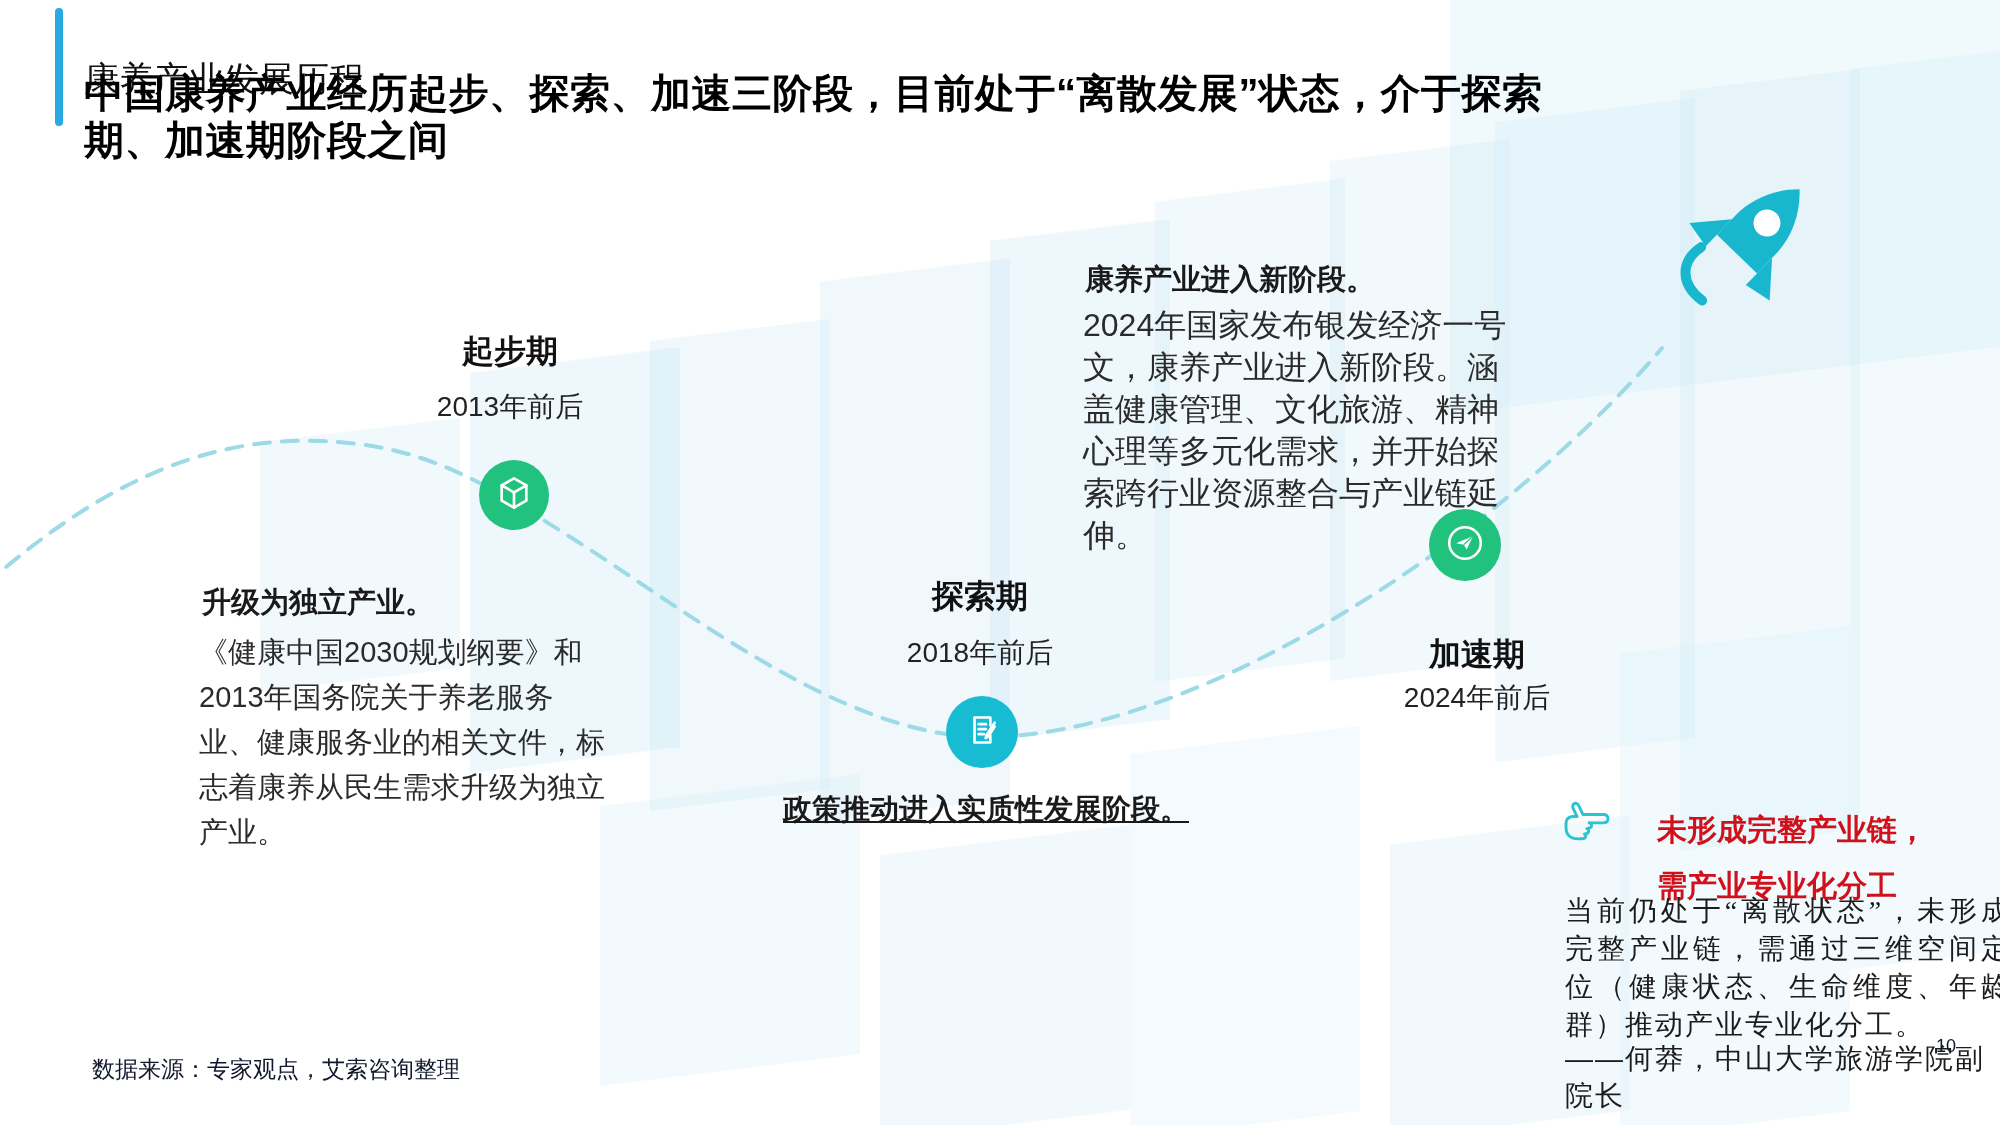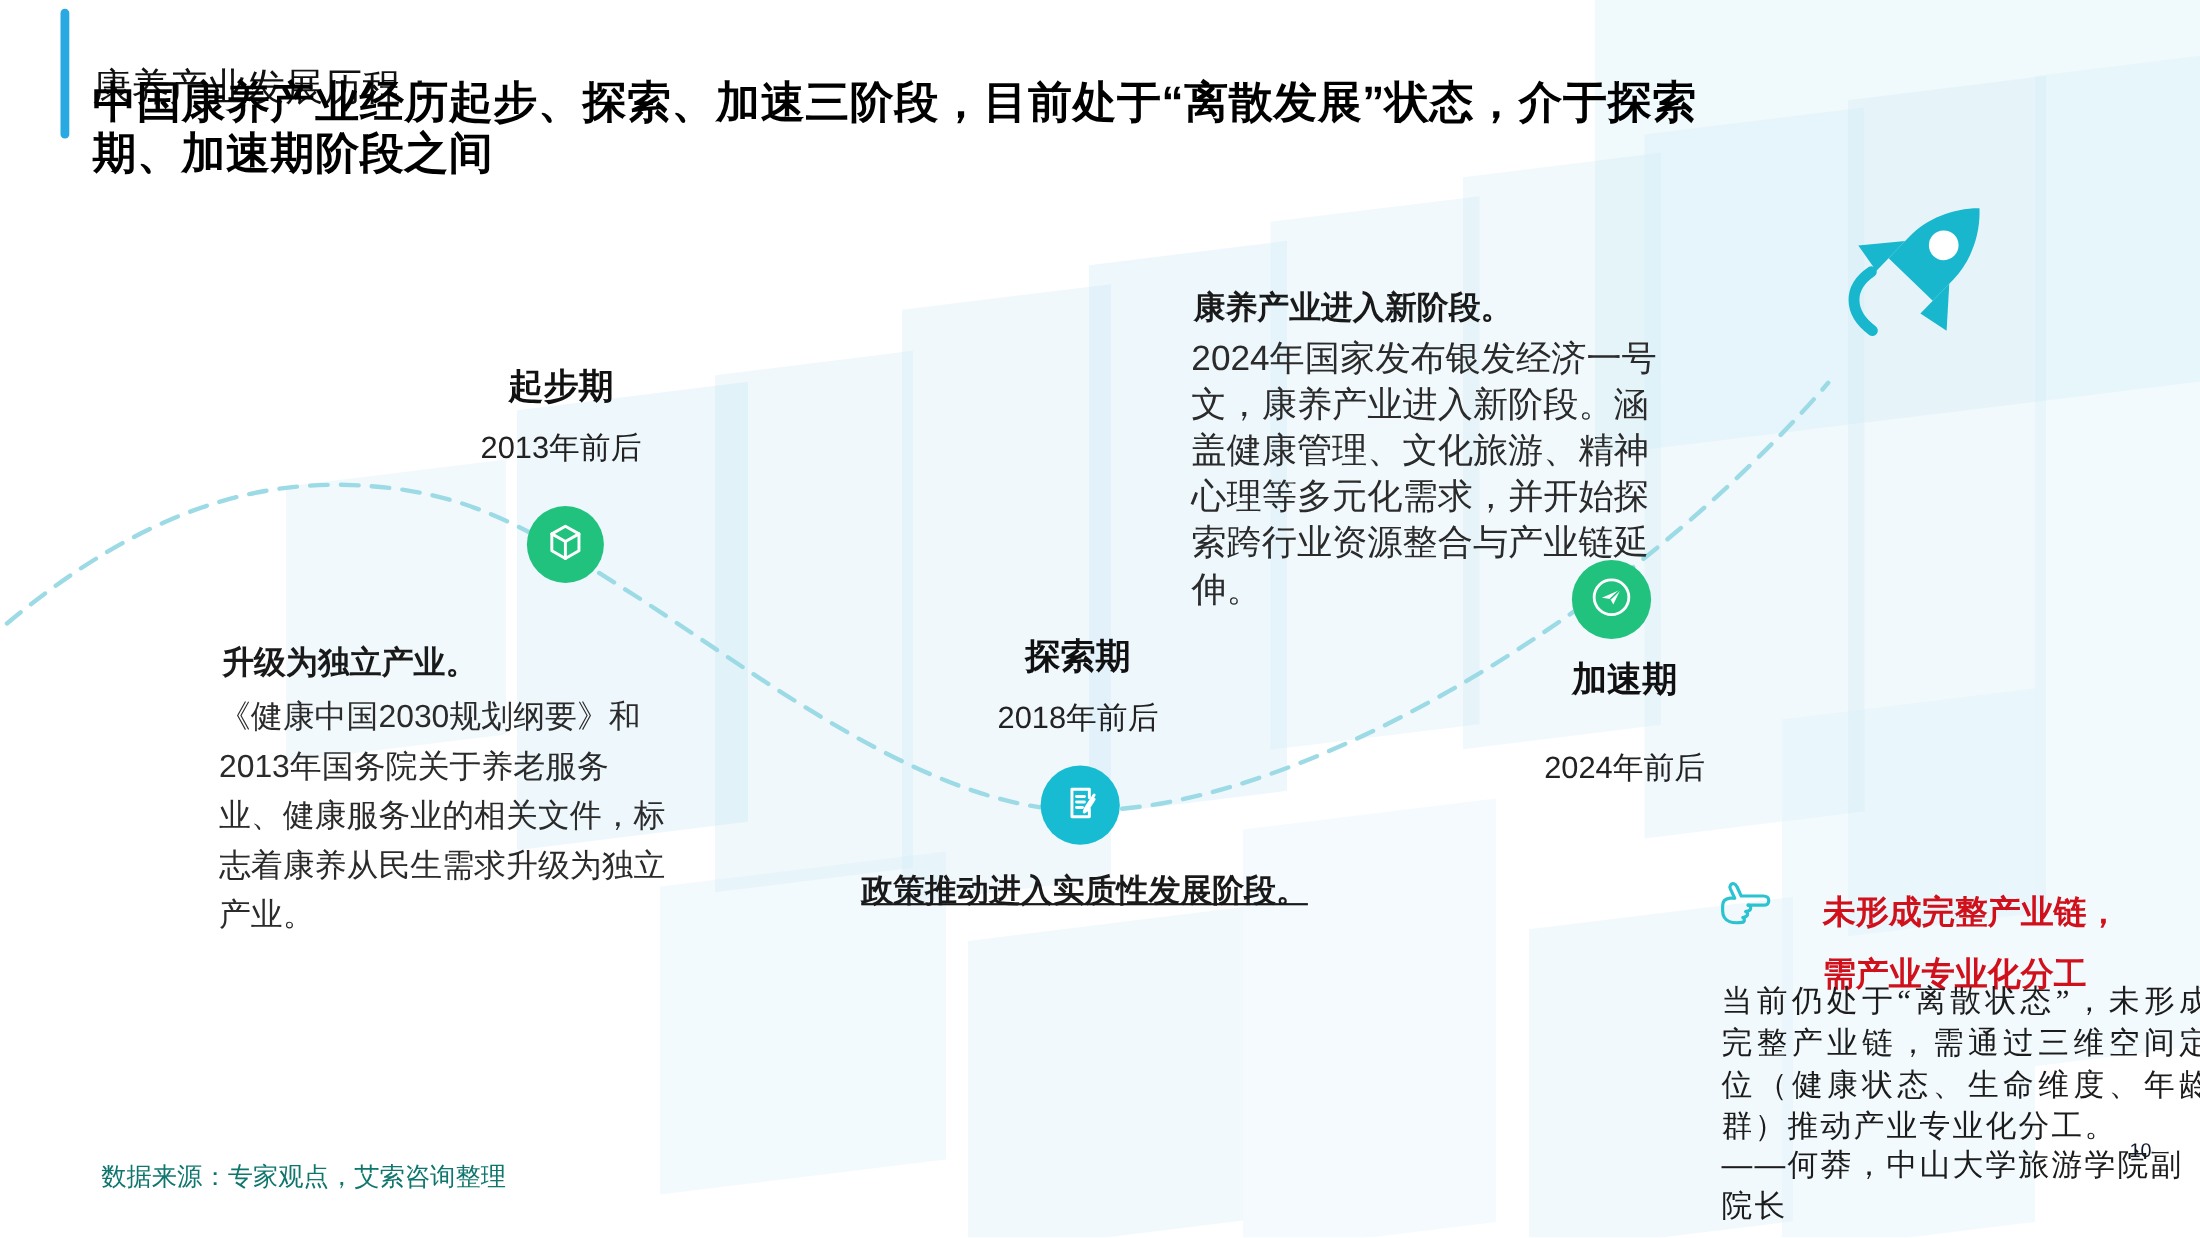--- a/index.html
+++ b/index.html
@@ -28,21 +28,21 @@
   
   .callout-title{position:absolute; left:1657px; top:802px; width:340px;
                  font-size:30px; font-weight:700; line-height:56px; white-space:pre-line;}
   .callout-quote{position:absolute; left:1565px; top:892px; width:446px;
                  font-family:"Liberation Serif","DejaVu Serif",serif;
                  font-size:28px; line-height:38px; letter-spacing:2px; text-align:justify; color:#1c1c1c;}
   .callout-attr{position:absolute; left:1565px; top:1040px; width:446px;
                 font-size:28px; line-height:37px; letter-spacing:2px; color:#1c1c1c;}
   .hand{position:absolute; left:1558px; top:798px;}
   
-  .source-note{position:absolute; left:92px; top:1054px; font-size:23px; color:#0f766e;}
+  .source-note{position:absolute; left:92px; top:1054px; font-size:23px; color:#0f172a;}
   .page-number{position:absolute; left:1936px; top:1036px; font-size:18px; color:#0f172a;}
 </style>
 </head>
 <body>
 
 <div class="slide">
 
   <div class="bs" style="left:1450px;top:-40px;width:560px;height:420px;background:rgba(225,243,250,.5);"></div>
   <div class="bs" style="left:260px;top:430px;width:200px;height:250px;background:rgba(190,226,242,.22);"></div>
   <div class="bs" style="left:470px;top:360px;width:210px;height:400px;background:rgba(200,231,244,.30);"></div>
@@ -90,21 +90,21 @@
         <path d="M17 9.2 V4.5 H7.5 V19.5 H17 V15.4"></path>
         <path d="M10 8.5 H14.3"></path>
         <path d="M10 11.5 H14.3"></path>
         <path d="M10 14.5 H13.2"></path>
         <path d="M19.6 7.6 L14.8 15 L14.2 16.9 L15.9 15.8 L19.6 9.9"></path>
       </svg>
     </span>
   </div>
   <div class="stage-heading" style="left:783px;top:790px;text-decoration:underline;">政策推动进入实质性发展阶段。</div>
 
-  <div class="stage-label" style="left:1297px;top:596px;">加速期</div>
+  <div class="stage-label" style="left:1297px;top:633px;">加速期</div>
   <div class="stage-period" style="left:1297px;top:679px;">2024年前后</div>
   <div class="icon-circle" style="left:1429px;top:509px;width:72px;height:72px;background:#21C27E;">
     <span>
       <svg width="44" height="44" viewBox="0 0 24 24">
         <circle cx="12" cy="12" r="8.6" fill="none" stroke="#ffffff" stroke-width="1.4"></circle>
         <path d="M7.2 12.2 L16.4 8.2 L12.9 15.6 L11.4 12.9 Z" fill="#ffffff"></path>
         <path d="M11.4 12.9 L16.4 8.2" stroke="#21C27E" stroke-width="0.7"></path>
       </svg>
     </span>
   </div>

